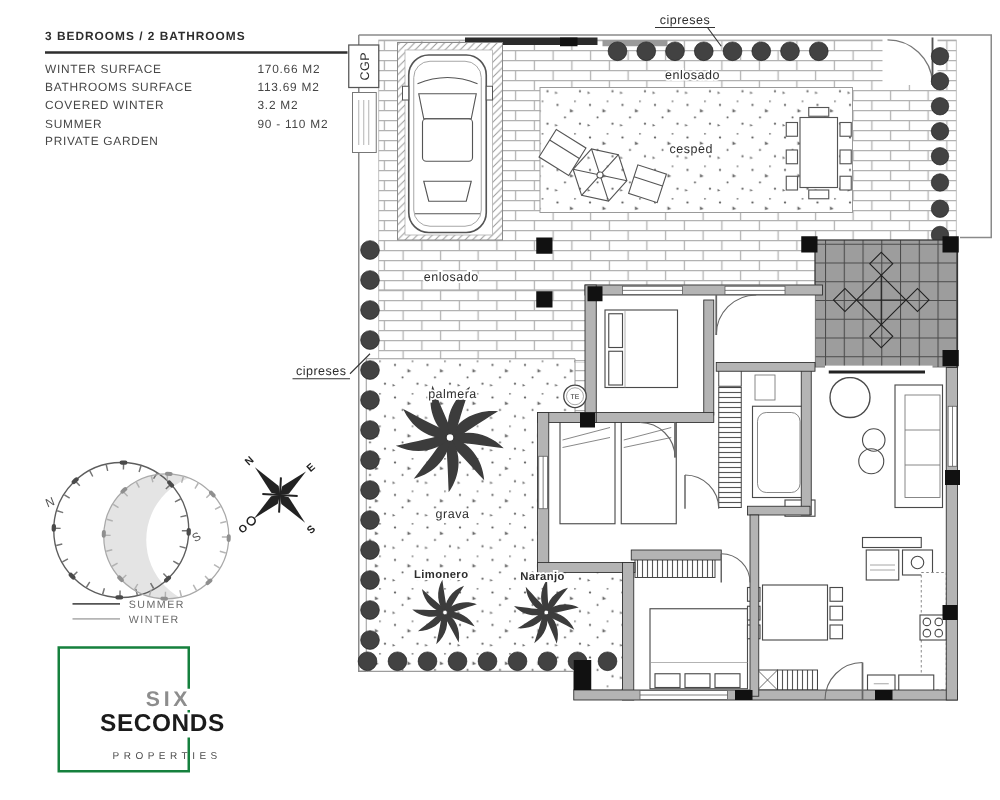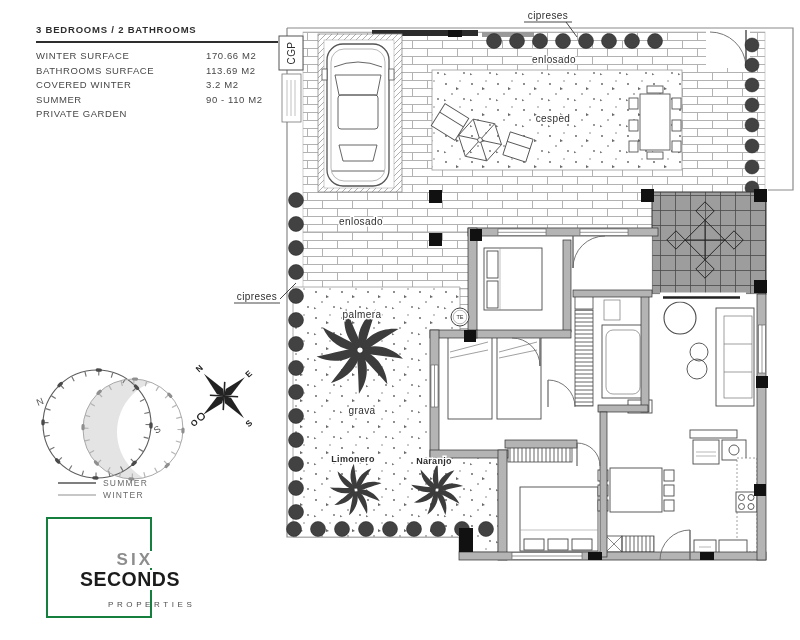--- a/index.html
+++ b/index.html
@@ -10,21 +10,21 @@
   .info-title{font-size:9.5px;font-weight:700;letter-spacing:.8px;color:#2e2e2e;
               padding-bottom:6px;border-bottom:2px solid #2e2e2e;margin-bottom:7px;}
   .info-row{position:relative;height:14.5px;font-size:9.5px;letter-spacing:.6px;color:#474747;}
   .info-row .val{position:absolute;left:170px;top:0;}
   
   .logo{position:absolute;left:46px;top:517px;width:102px;height:97px;border:2px solid #15803d;}
   .logo .six{position:absolute;right:-7px;top:32px;background:#fff;padding:0 4px;line-height:1;
              font-size:17px;font-weight:700;color:#8d8d8d;letter-spacing:3px;}
   .logo .seconds{position:absolute;left:14px;top:51px;background:#fff;padding:0 5px 0 2px;line-height:1;
              font-size:19.5px;font-weight:700;color:#1b1b1b;letter-spacing:.5px;white-space:nowrap;margin-left:16px;}
-  .logo .properties{position:absolute;left:27px;bottom:7px;font-size:8px;letter-spacing:3.6px;
+  .logo .properties{position:absolute;left:9px;bottom:7px;font-size:8px;letter-spacing:3.6px;
              color:#4d4d4d;white-space:nowrap;padding-left:33px;}
   
   svg{position:absolute;left:0;top:0;}
   text{font-family:"Liberation Sans",sans-serif;fill:#2e2e2e;}
   .lbl{font-size:10px;letter-spacing:.4px;paint-order:stroke;stroke:#ffffff;stroke-width:3px;}
   .lbl-sm{font-size:9px;font-weight:700;letter-spacing:.3px;paint-order:stroke;stroke:#ffffff;stroke-width:3px;}
   .tiny{font-size:5.5px;}
   .legend-txt{font-size:8.5px;letter-spacing:1.2px;fill:#6a6a6a;}
   .ns{font-size:9.5px;fill:#555;}
   .cmp{font-size:8.5px;fill:#222;font-weight:700;}

